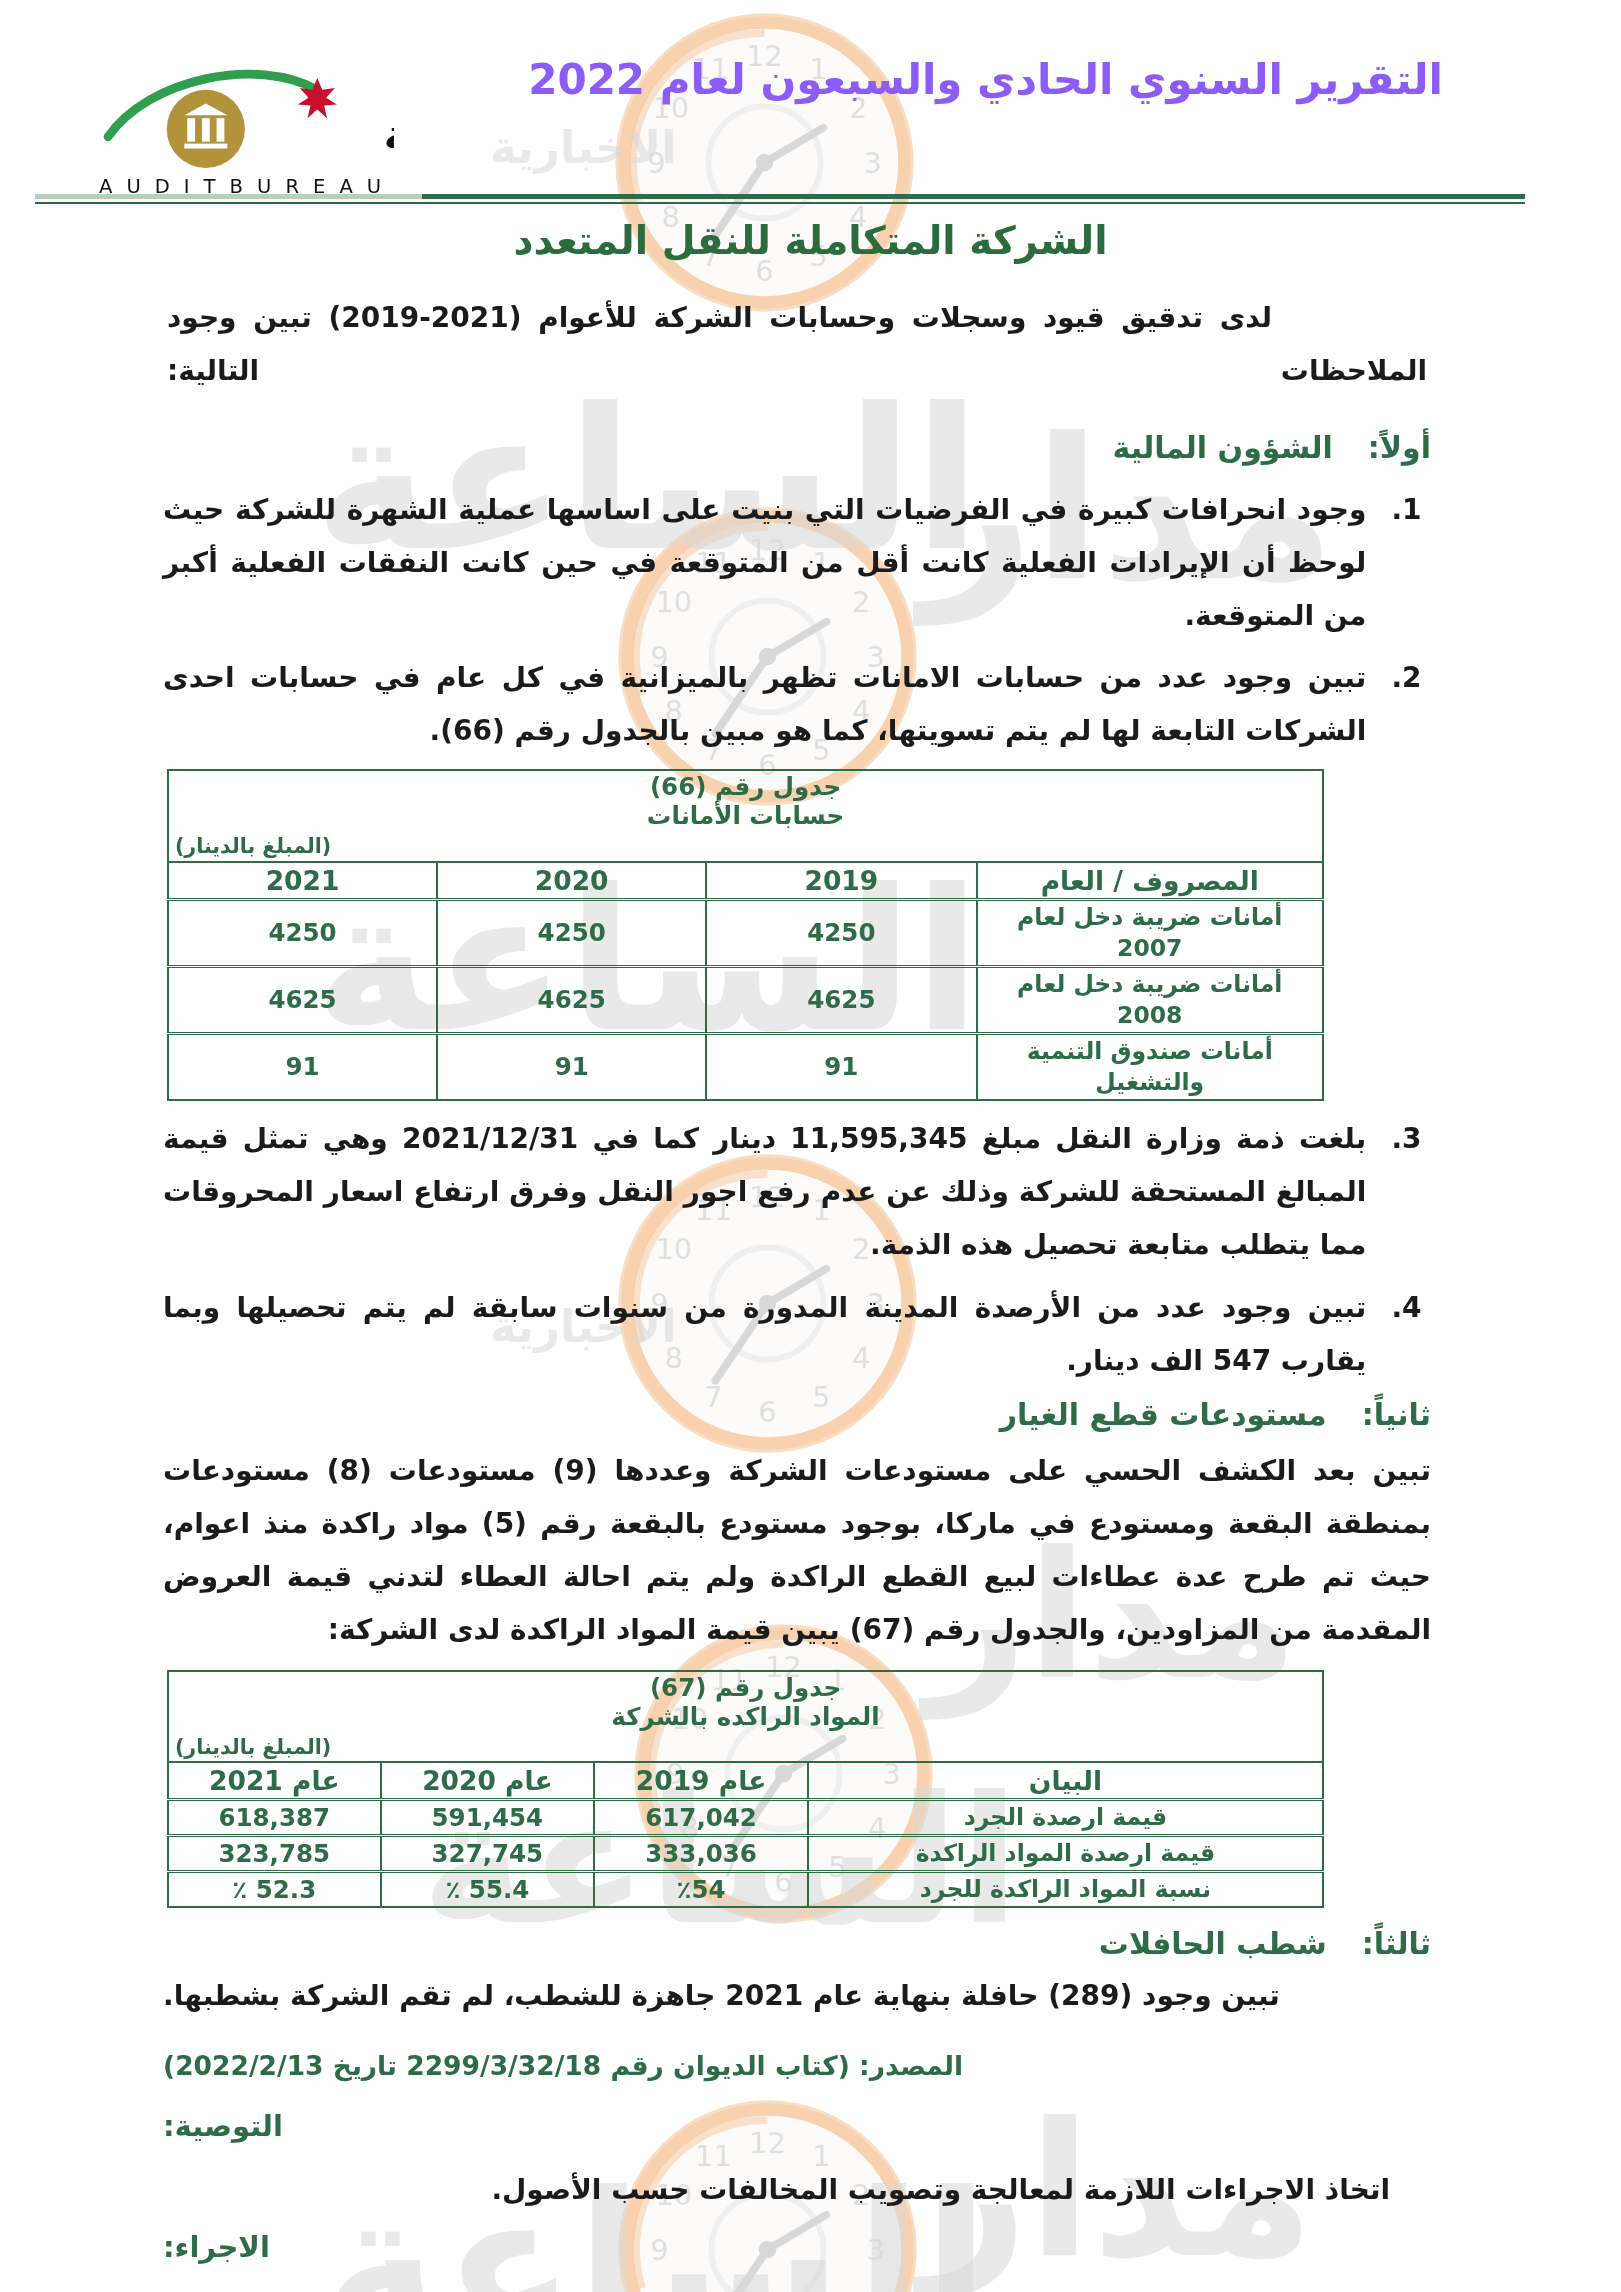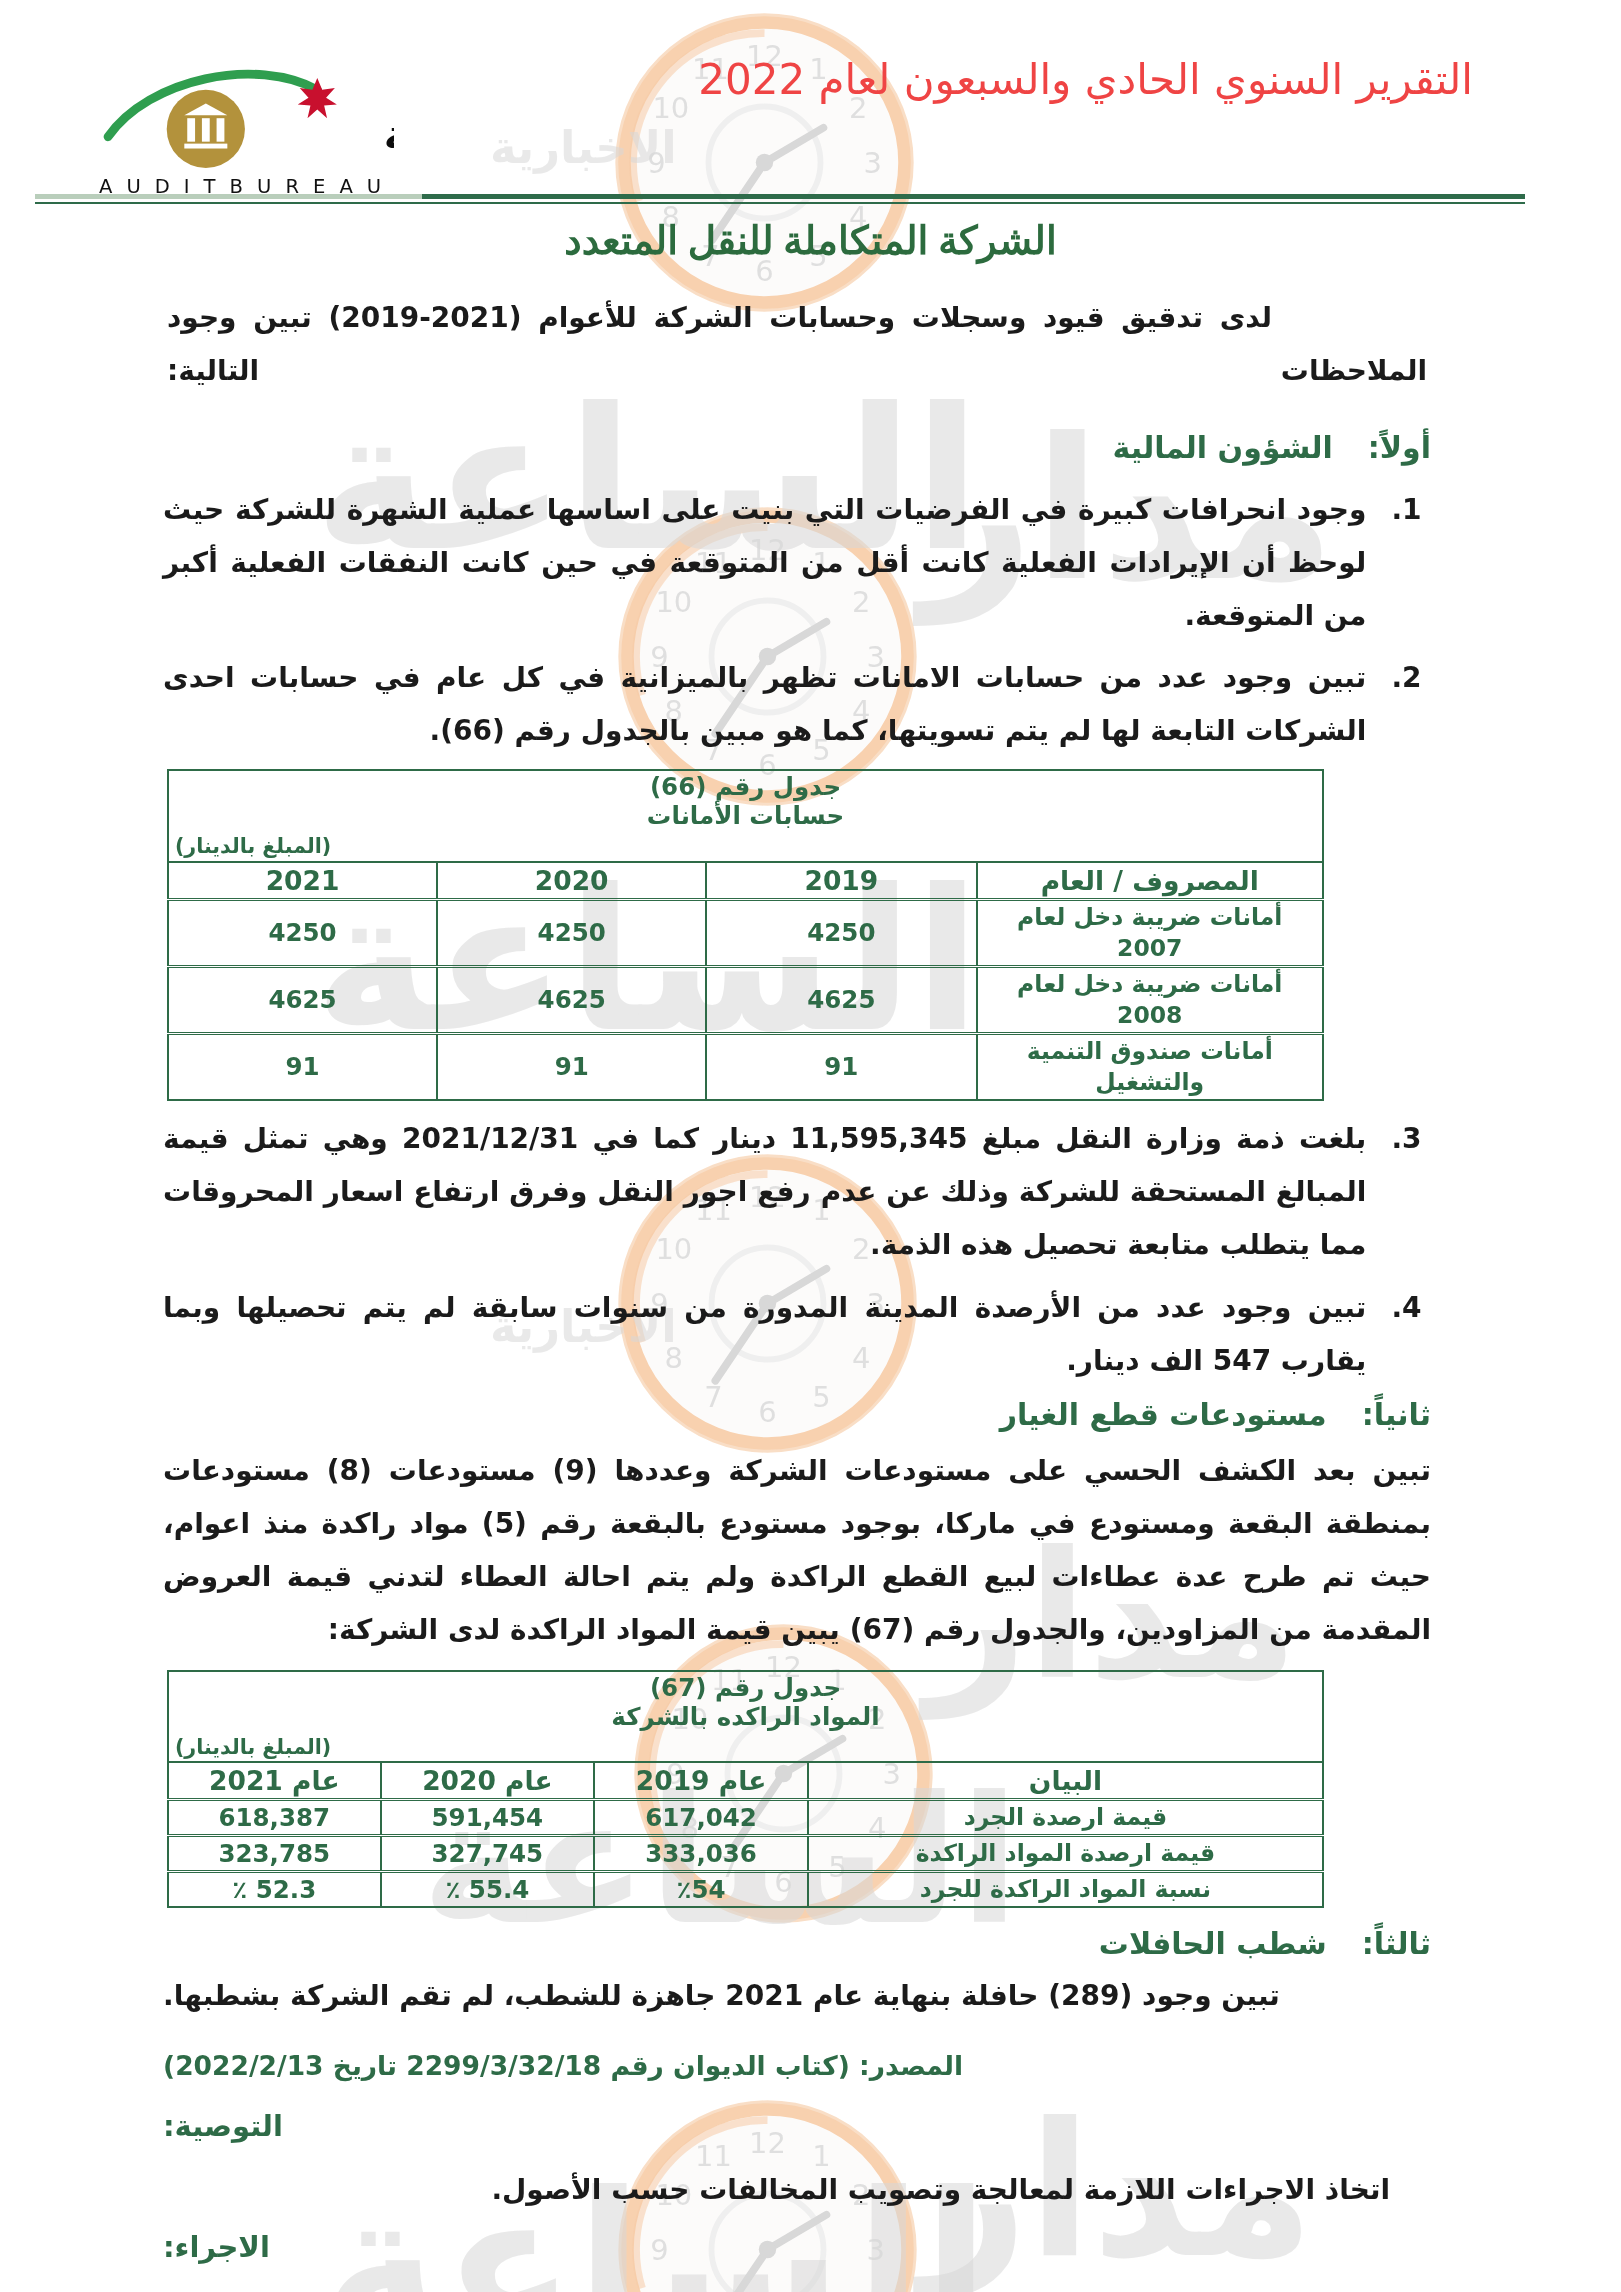--- a/index.html
+++ b/index.html
@@ -28,41 +28,40 @@
     white-space:nowrap;
     line-height:1;
     direction:rtl;
   }
   .clock{position:absolute;opacity:.95;}
   
   .content-layer{position:absolute;inset:0;z-index:1;}
   
   .logo-svg{position:absolute;left:90px;top:39px;}
   .report-title{
-    position:absolute;top:55px;right:148px;
-    direction:rtl;
-    color:#ef4444;
-    font-size:42px;font-weight:normal;
+    position:absolute;top:55px;right:178px;
+    direction:rtl;
+    color:#8b5cf6;
+    font-size:42px;font-weight:bold;
     letter-spacing:0px;
     white-space:nowrap;
   }
   .rule1{
     position:absolute;top:194px;left:35px;width:1490px;height:4.9px;
     background:linear-gradient(to right,#b9cebb 0 26%,#2e6b4a 26%);
   }
   .rule2{
     position:absolute;top:202px;left:35px;width:1490px;height:2px;
     background:#2e6b4a;
   }
   .page-title{
     position:absolute;top:218px;left:0;width:100%;
     text-align:center;
     color:#2c6b3e;font-size:39px;font-weight:bold;
     direction:rtl;
-    font-family:Liberation Serif, serif;
   }
   
   .main{
     position:absolute;top:287px;left:163px;width:1268px;
     direction:rtl;
     font-size:28px;font-weight:bold;line-height:53px;
     text-align:justify;
   }
   .intro{margin:4px;text-indent:155px;text-align:justify;text-align-last:justify;}
   .sec-head{

